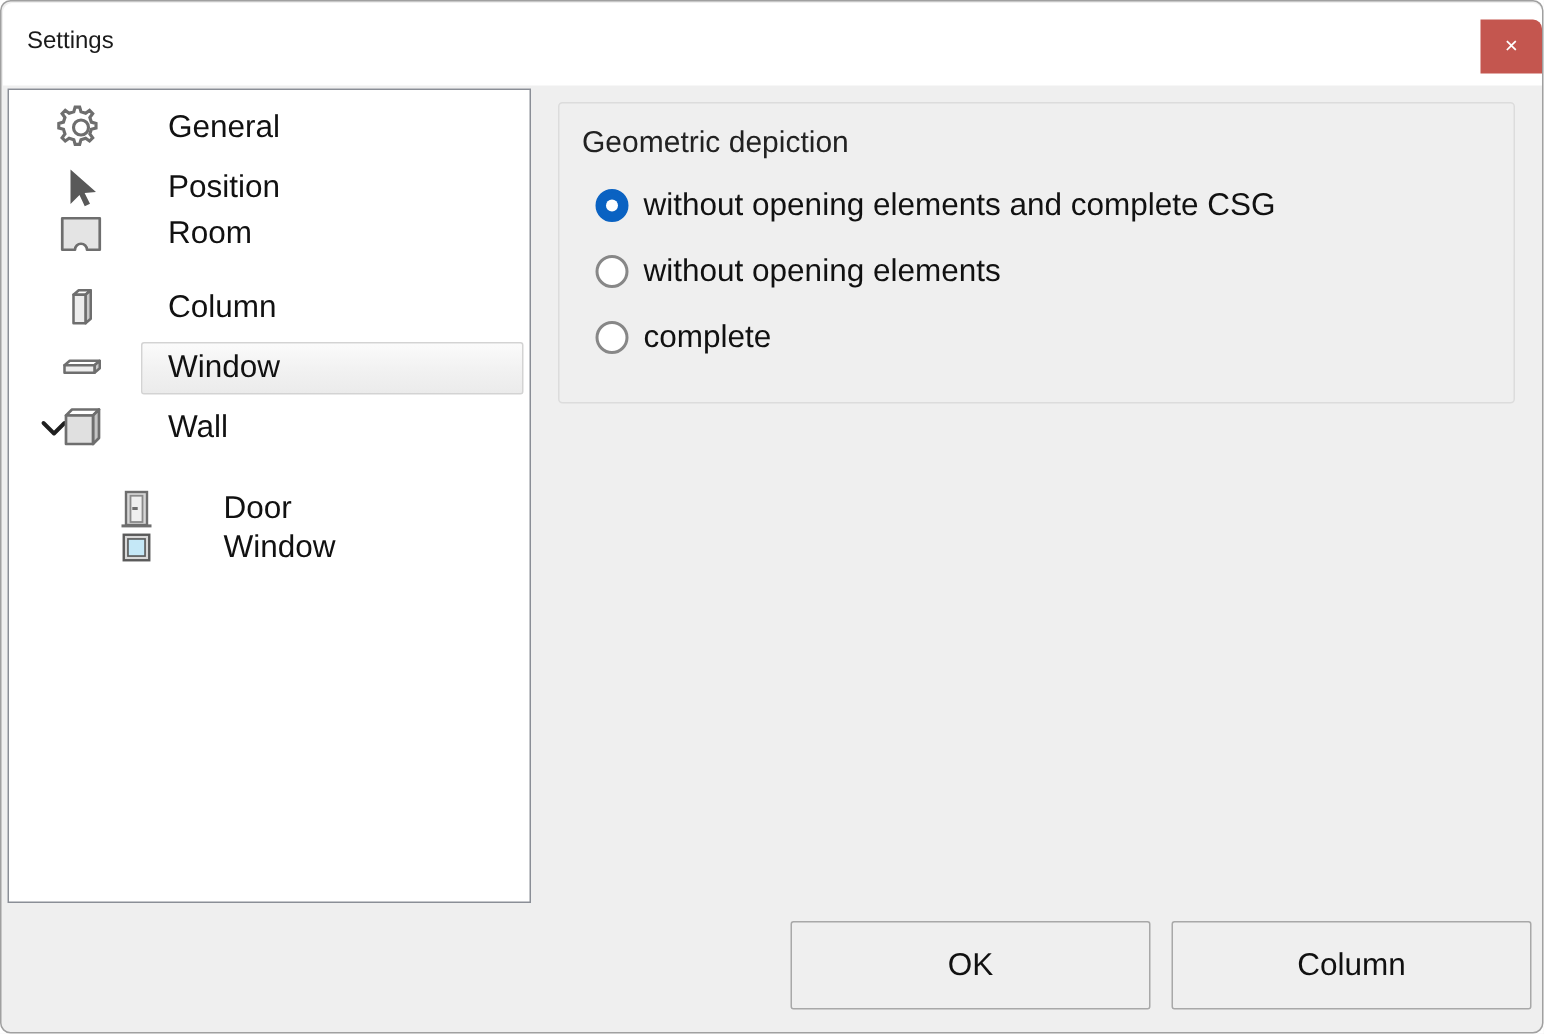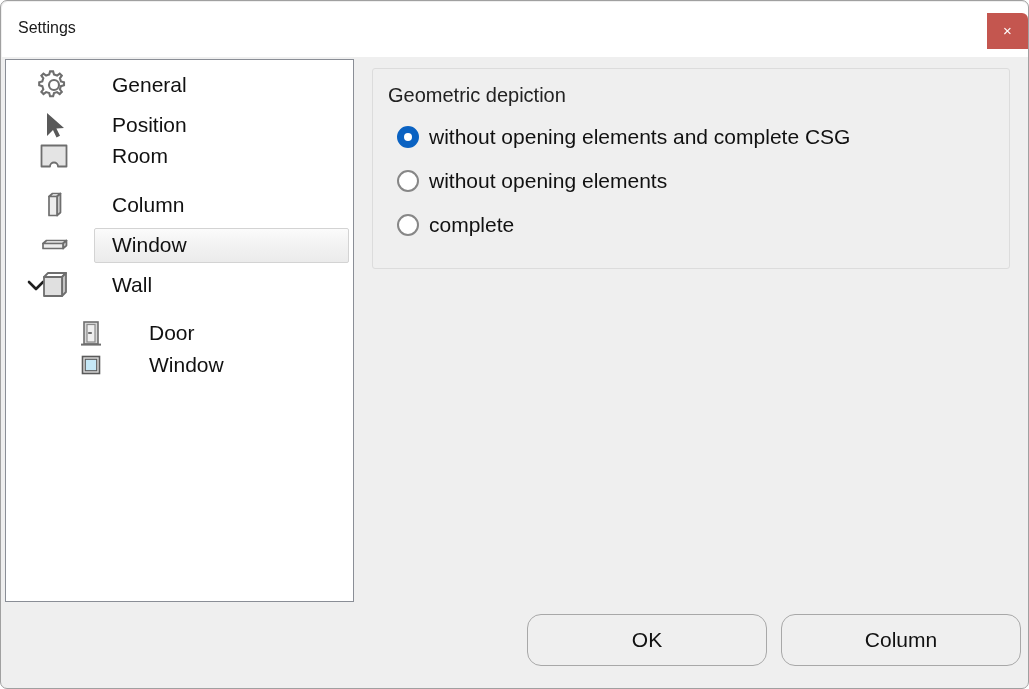--- a/index.html
+++ b/index.html
@@ -184,25 +184,25 @@
     line-height: 30px;
     font-size: 21px;
     color: #111111;
     white-space: nowrap;
   }
 
   
   .dlg-button {
     position: absolute;
     top: 613px;
-    height: 52px;
+    height: 59px;
     box-sizing: border-box;
     background: #efefef;
     border: 1px solid #a8a8a8;
-    border-radius: 14px;
+    border-radius: 2px;
     font-family: "Liberation Sans", sans-serif;
     font-size: 21px;
     color: #111111;
     cursor: pointer;
     padding: 7px;
   }
   #ok-button { left: 526px; width: 240px; }
   #cancel-button { left: 780px; width: 240px; }
 </style>
 </head>
@@ -266,21 +266,21 @@
           </svg></span>
         <span class="ti-icon" style="left: 28px;"><svg width="40" height="40" viewBox="0 0 40 40">
             <g stroke="#6e6e6e" stroke-width="1.8" stroke-linejoin="round">
               <path d="M10 12 h18 l4 -4 h-18 z" fill="#ffffff"></path>
               <path d="M28 12 l4 -4 v19 l-4 4 z" fill="#c4c4c4"></path>
               <rect x="10" y="12" width="18" height="19" fill="#e0e0e0"></rect>
             </g>
           </svg></span>
         <span class="ti-label" style="left: 93px;">Wall</span>
       </div>
-      <div class="tree-item" style="top: 253px;">
+      <div class="tree-item" style="top: 259px;">
         <span class="ti-icon" style="left: 65px;"><svg width="40" height="40" viewBox="0 0 40 40">
             <g>
               <rect x="13" y="9" width="14" height="22" fill="#d7d7d7" stroke="#6e6e6e" stroke-width="1.6"></rect>
               <rect x="16" y="11.5" width="8" height="17.5" fill="#efefef" stroke="#8a8a8a" stroke-width="1.2"></rect>
               <rect x="17.2" y="19" width="3.6" height="2" fill="#6e6e6e"></rect>
               <rect x="10" y="30.6" width="20" height="2" fill="#6e6e6e"></rect>
             </g>
           </svg></span>
         <span class="ti-label" style="left: 130px;">Door</span>
       </div>

